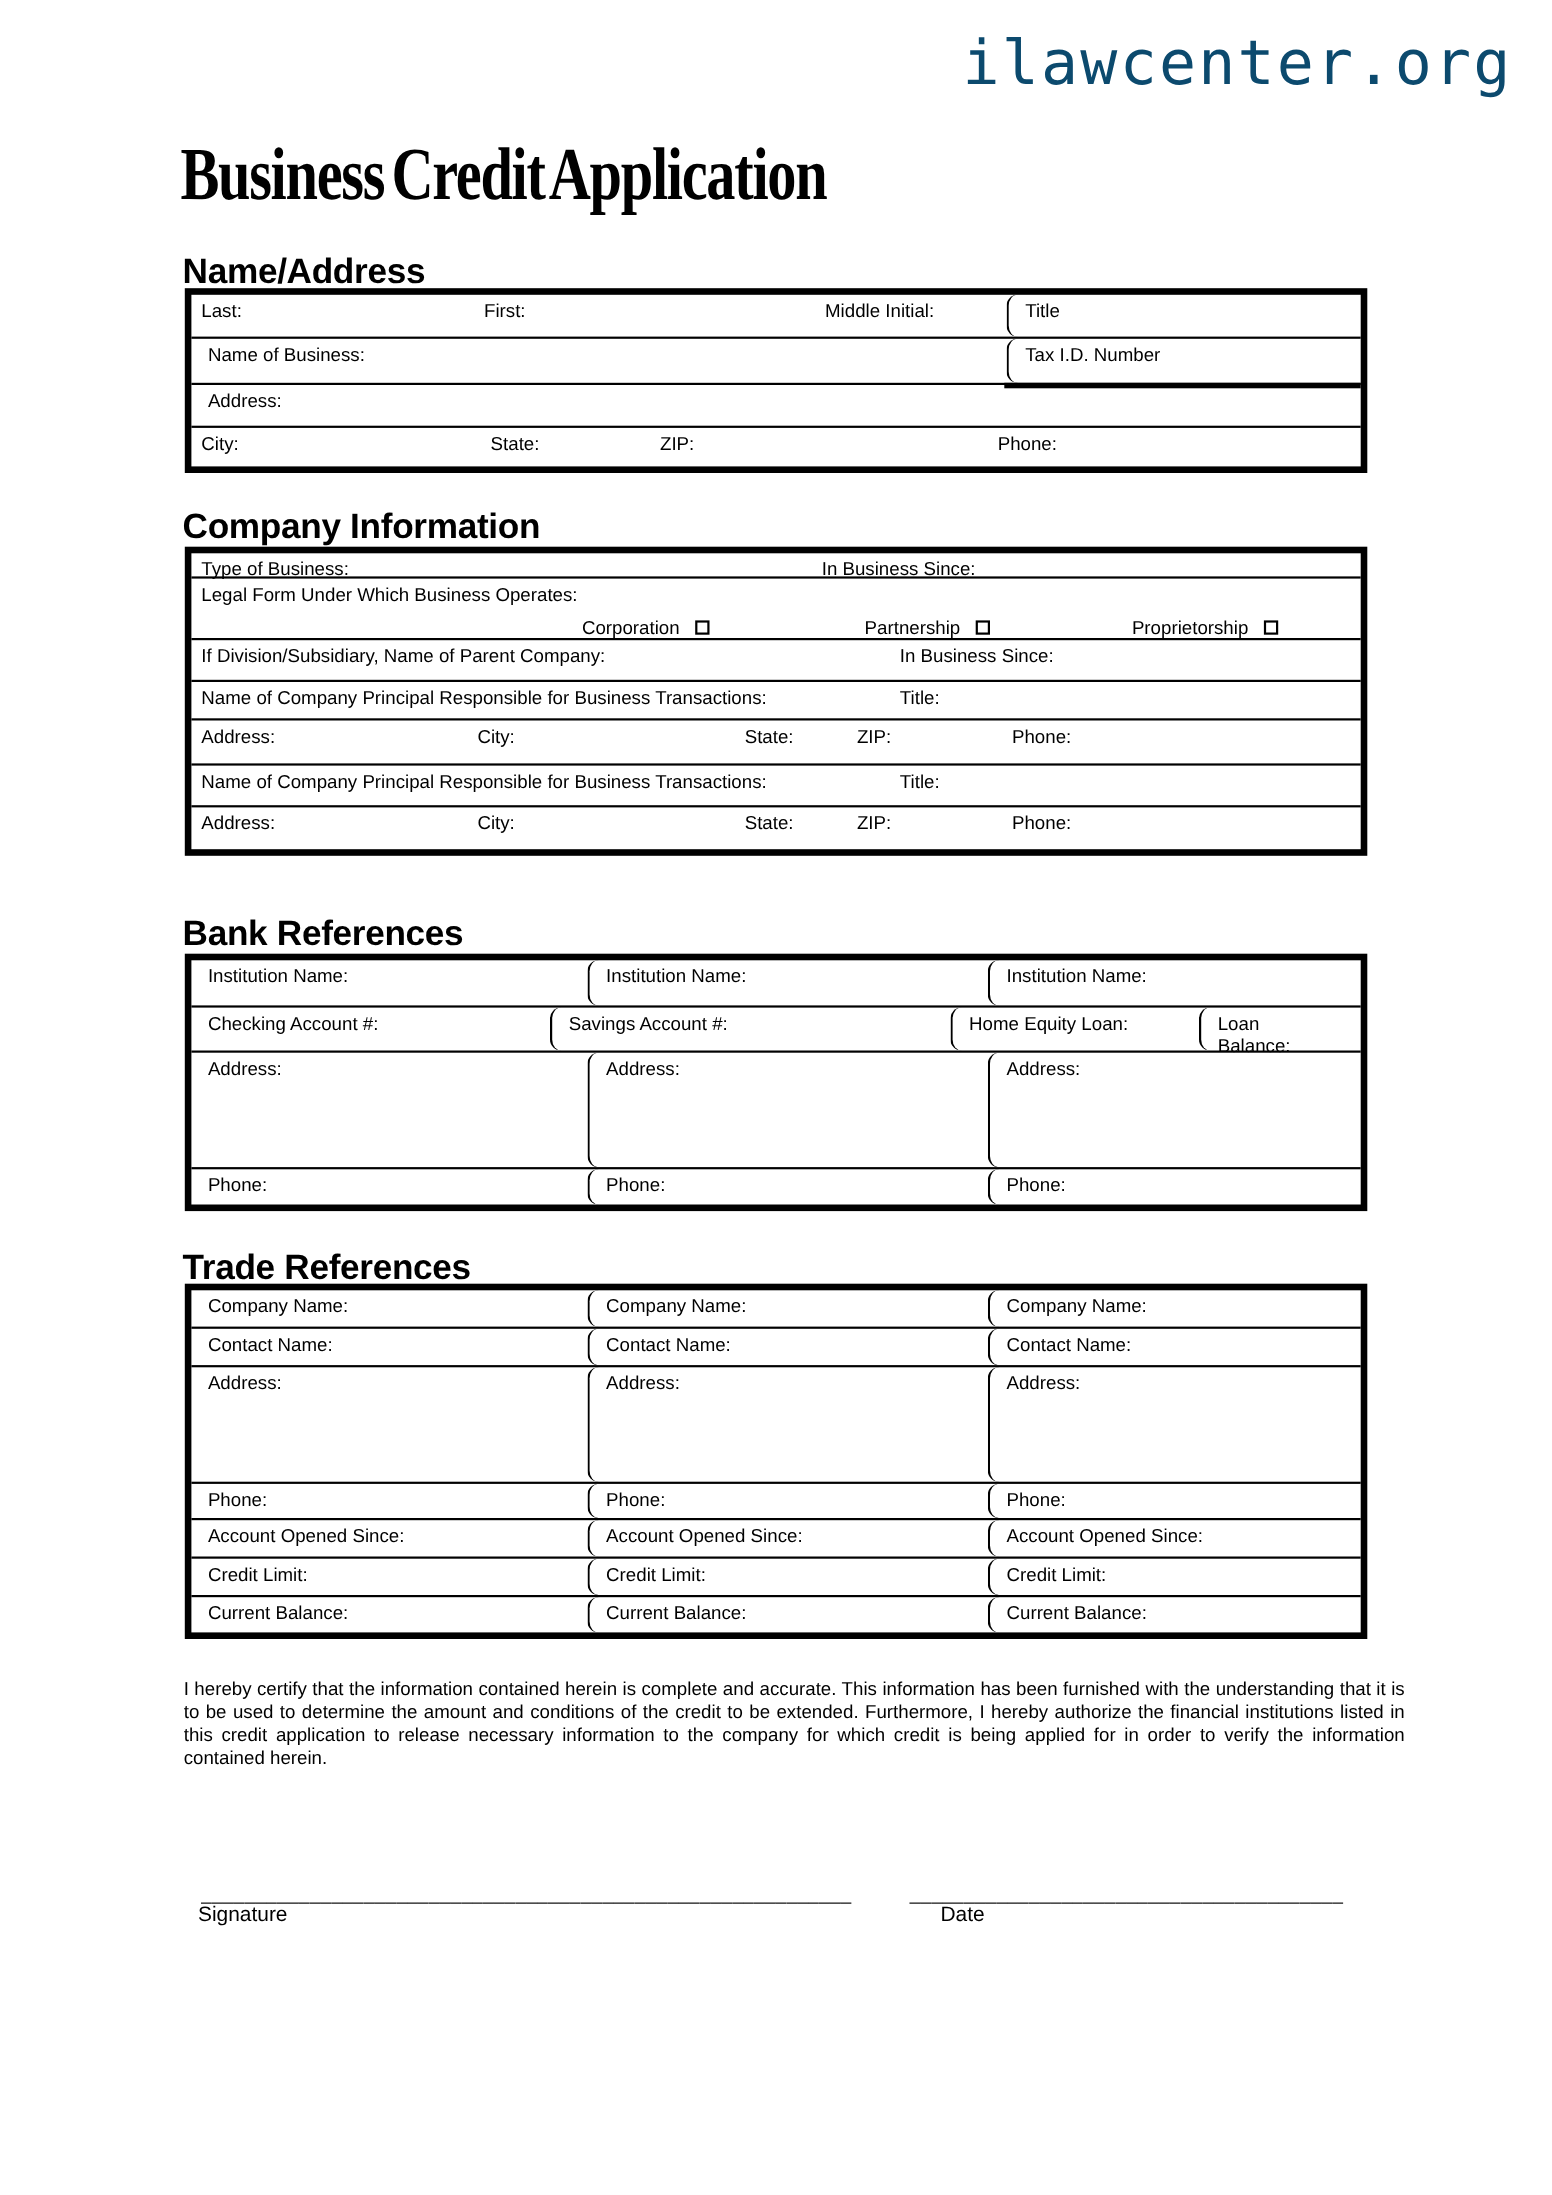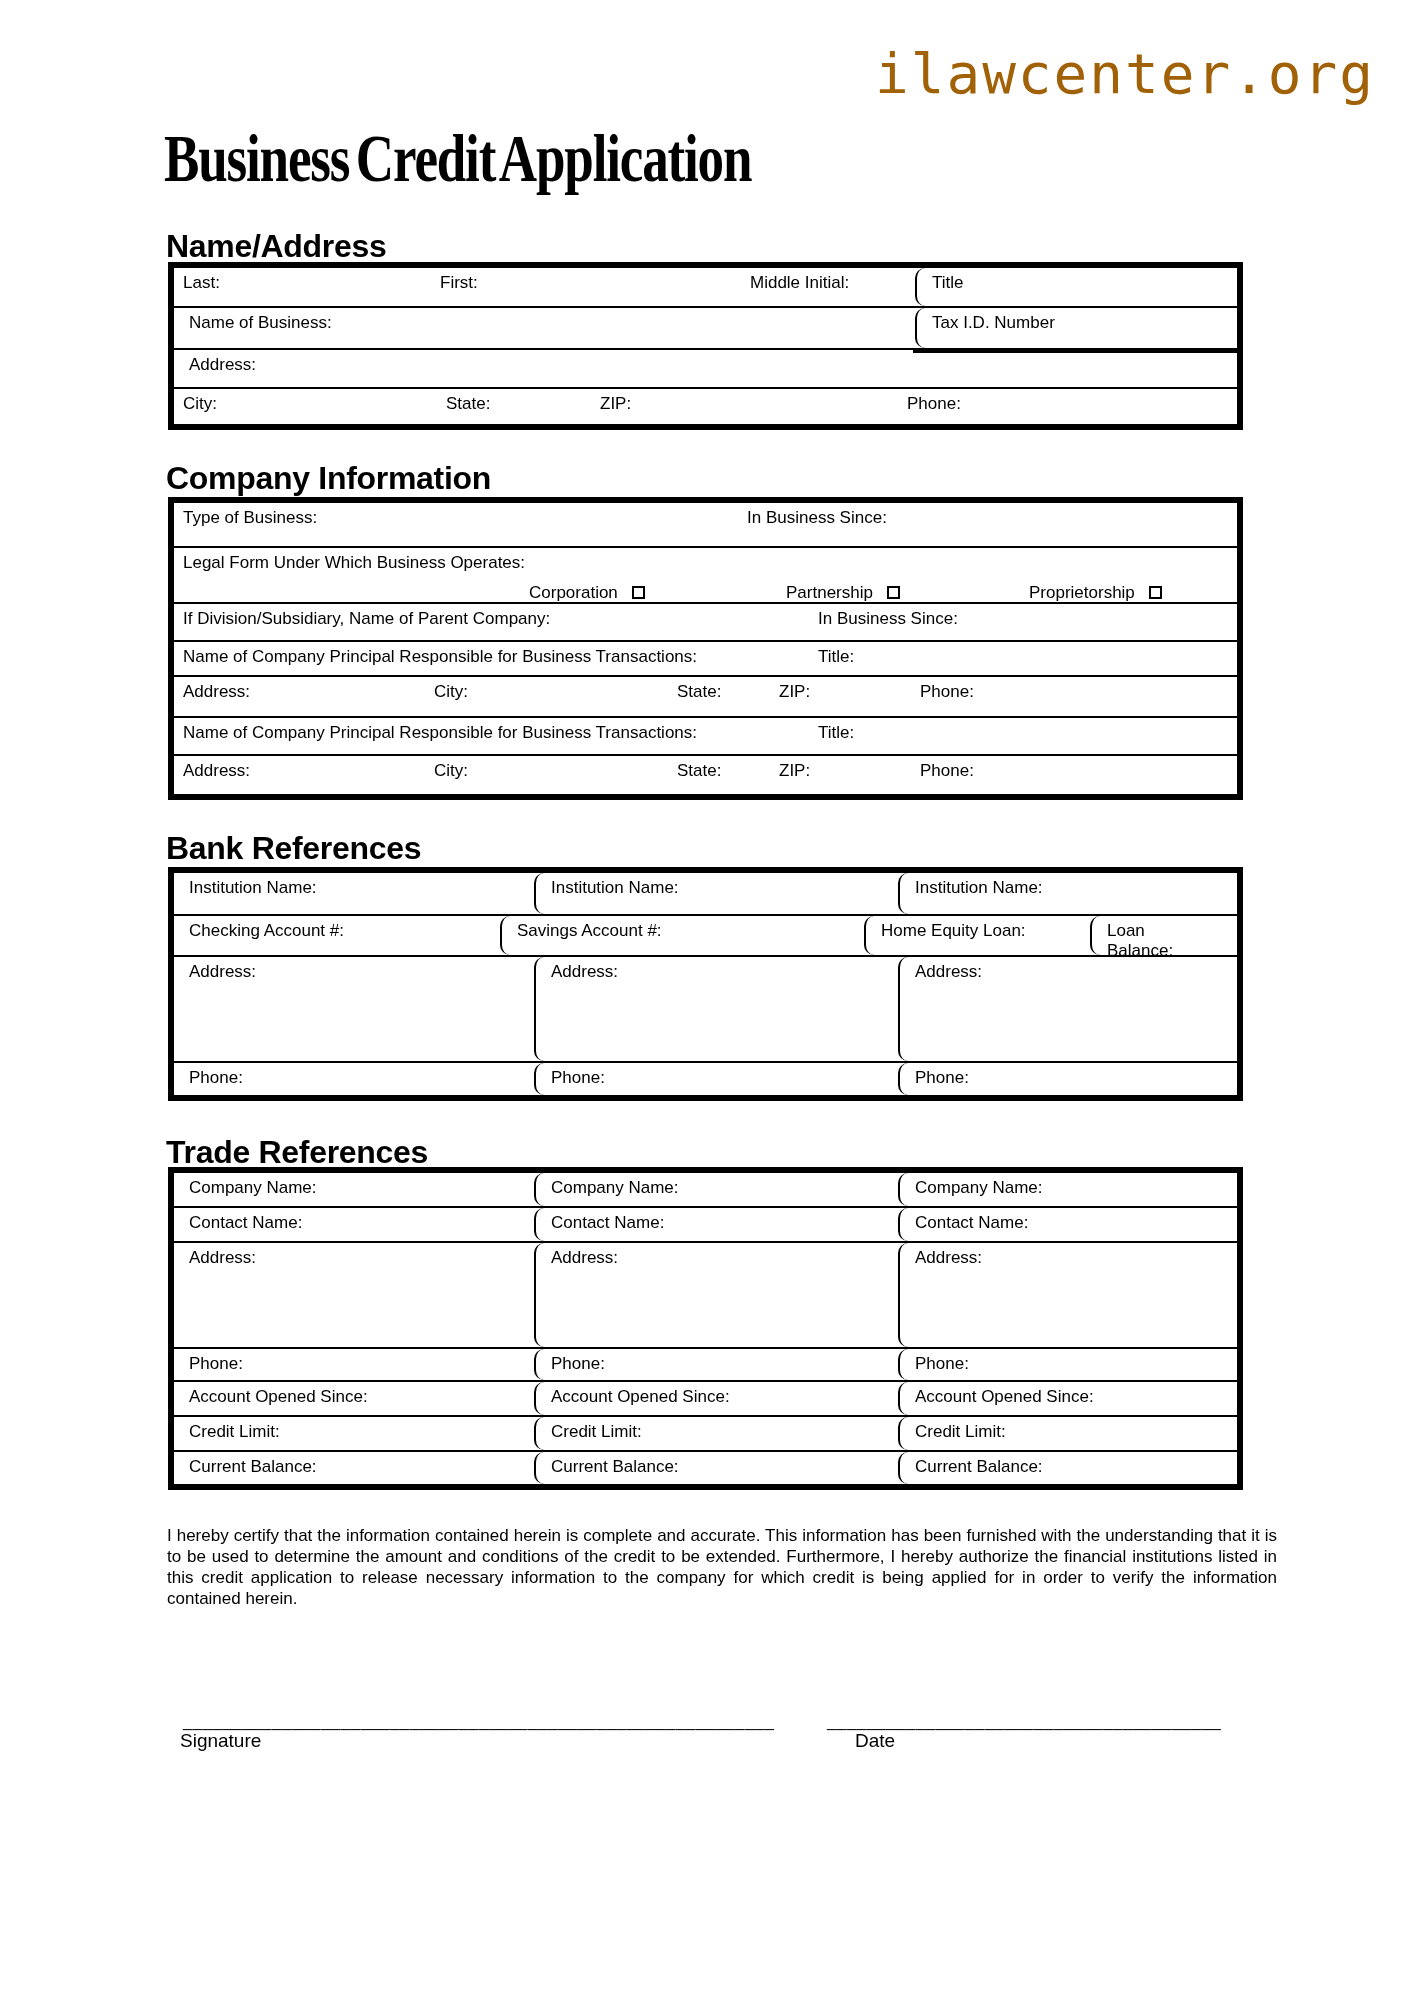--- a/index.html
+++ b/index.html
@@ -1,19 +1,19 @@
 <!DOCTYPE html>
 <html><head>
 <meta charset="utf-8">
 <style>
   html,body{margin:0;padding:0;background:#fff;}
   .page{position:relative;width:1411px;height:1995px;background:#ffffff;
         font-family:"Liberation Sans",sans-serif;color:#000;overflow:hidden;}
-  .logo{position:absolute;top:46px;right:36px;font-family:"DejaVu Sans Mono",monospace;
-        font-size:56px;line-height:1;color:#a16207;letter-spacing:2px;}
+  .logo{position:absolute;top:30px;right:36px;font-family:"DejaVu Sans Mono",monospace;
+        font-size:56px;line-height:1;color:#0c4a6e;letter-spacing:2px;}
   .doc-title{position:absolute;left:164px;top:124px;font-family:"Liberation Serif",serif;
         font-weight:bold;font-size:68px;line-height:1;letter-spacing:-1.5px;word-spacing:-7px;
         transform:scaleX(0.78);transform-origin:left top;white-space:nowrap;}
   .section-heading{position:absolute;left:166px;font-size:32px;font-weight:bold;
         letter-spacing:-0.3px;line-height:1;}
   .tbl{position:absolute;left:168px;width:1075px;border:6px solid #000;box-sizing:border-box;background:#fff;}
   .row{display:flex;box-sizing:border-box;position:relative;border-top:2px solid #000;}
   .row.first{border-top:none;}
   .cell{box-sizing:border-box;position:relative;font-size:17px;line-height:1.15;border-radius:10px;}
   .pad{padding:5px 0 0 15px;}
@@ -67,21 +67,21 @@
         <span class="fl" style="left:9px;">City:</span>
         <span class="fl" style="left:272px;">State:</span>
         <span class="fl" style="left:426px;">ZIP:</span>
         <span class="fl" style="left:733px;">Phone:</span>
       </div>
     </div>
   </div>
 
   <div class="section-heading" style="top:462px;">Company Information</div>
   <div class="tbl" style="top:497px;">
-    <div class="row first" style="height:43px;">
+    <div class="row first" style="height:21px;">
       <div class="cell" style="width:100%;">
         <span class="fl" style="left:9px;">Type of Business:</span>
         <span class="fl" style="left:573px;">In Business Since:</span>
       </div>
     </div>
     <div class="row" style="height:56px;">
       <div class="cell" style="width:100%;">
         <span class="fl" style="left:9px;">Legal Form Under Which Business Operates:</span>
         <span class="opt" style="left:355px;">
           <span>Corporation</span>

